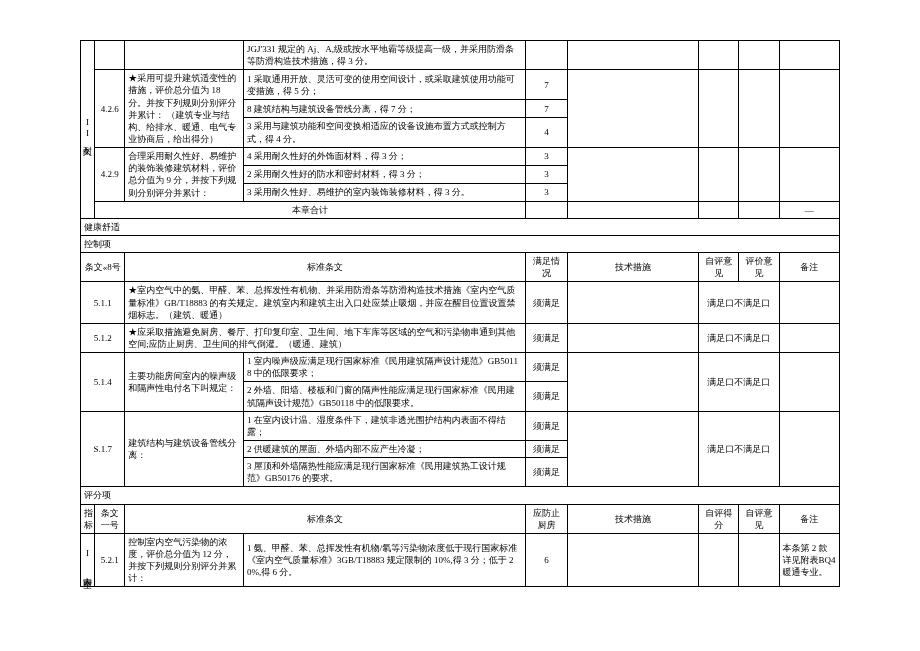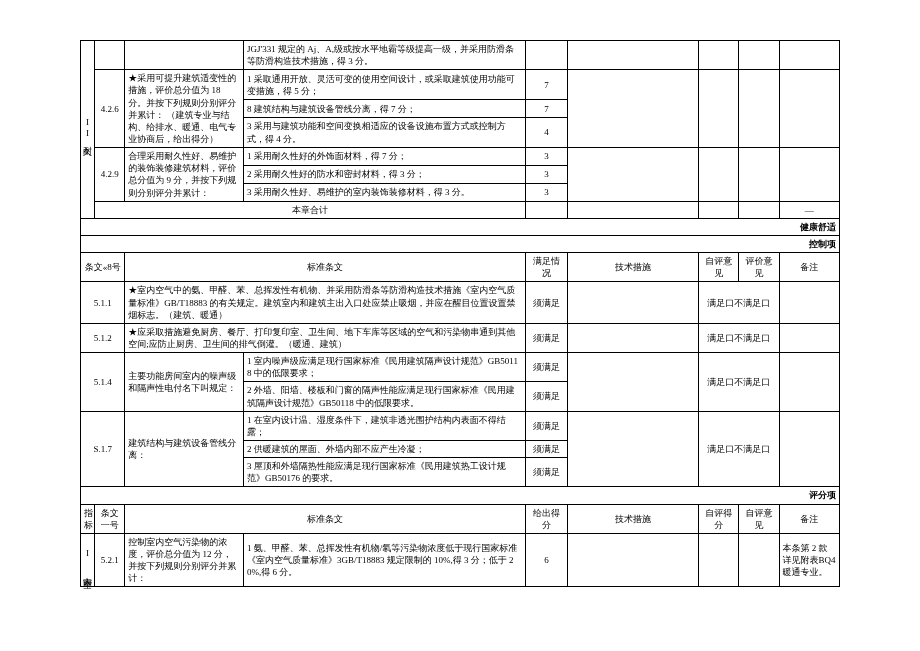--- a/index.html
+++ b/index.html
@@ -17,21 +17,21 @@
 }
 td, th {
   border: 1px solid #000;
   padding: 2px 3px;
   vertical-align: middle;
   word-break: break-all;
   line-height: 1.35;
 }
 .center { text-align: center; }
 .vtext { writing-mode: vertical-rl; text-orientation: upright; text-align: center; letter-spacing: 1px; }
-.sect-head { text-align: right; font-weight: bold; }
+.sect-head { text-align: left; font-weight: normal; }
 .dash { text-align: center; }
 </style>
 </head>
 <body>
 
 <table>
   <colgroup>
     <col style="width:14px">
       <col style="width:30px">
       <col style="width:118px">
@@ -71,21 +71,21 @@
     <td class="center">7</td>
   </tr>
   <tr>
     <td>3 采用与建筑功能和空间变换相适应的设备设施布置方式或控制方式，得 4 分。</td>
     <td class="center">4</td>
   </tr>
 
   <tr>
     <td rowspan="3" class="center">4.2.9</td>
     <td rowspan="3">合理采用耐久性好、易维护的装饰装修建筑材料，评价总分值为 9 分，并按下列规则分别评分并累计：</td>
-    <td>1 采用耐久性好的外饰面材料，得 7 分；</td>
+    <td>4 采用耐久性好的外饰面材料，得 3 分；</td>
     <td class="center">3</td>
     <td rowspan="3"></td>
     <td rowspan="3"></td>
     <td rowspan="3"></td>
     <td rowspan="3"></td>
   </tr>
   <tr>
     <td>2 采用耐久性好的防水和密封材料，得 3 分；</td>
     <td class="center">3</td>
   </tr>
@@ -171,21 +171,21 @@
   </tr>
 
   <tr>
         <td colspan="9" class="sect-head">评分项</td>
       </tr>
 
   <tr>
     <td class="center">指标</td>
     <td class="center">条文一号</td>
     <td colspan="2" class="center">标准条文</td>
-    <td class="center">给出得分</td>
+    <td class="center">应防止厨房</td>
     <td class="center">技术措施</td>
     <td class="center">自评得分</td>
     <td class="center">自评意见</td>
     <td class="center">备注</td>
   </tr>
 
   <tr>
     <td class="vtext">I 室内空</td>
     <td class="center">5.2.1</td>
     <td>控制室内空气污染物的浓度，评价总分值为 12 分，并按下列规则分别评分并累计：</td>

